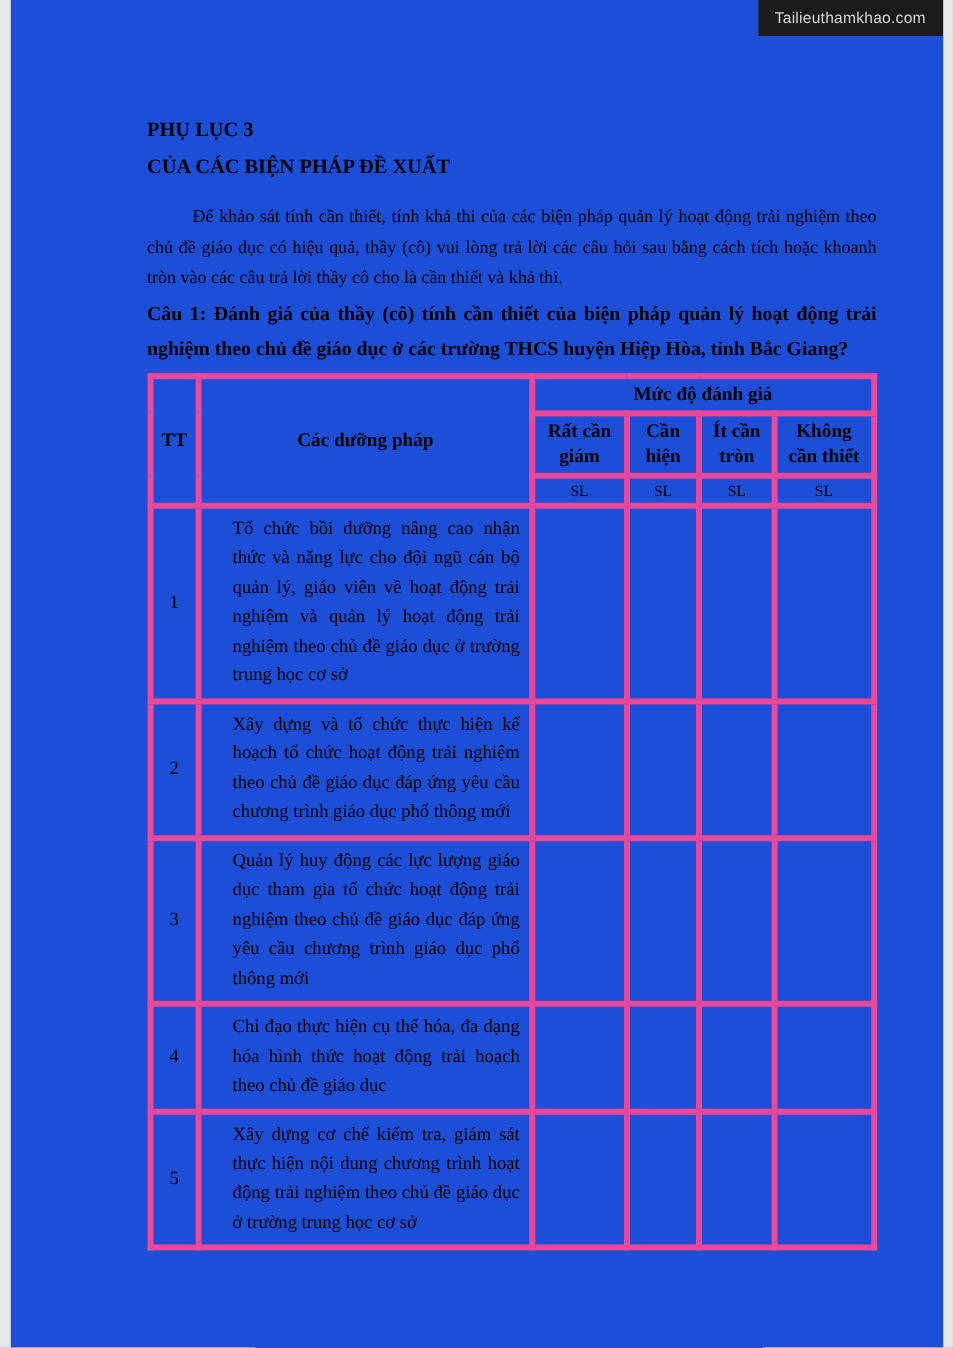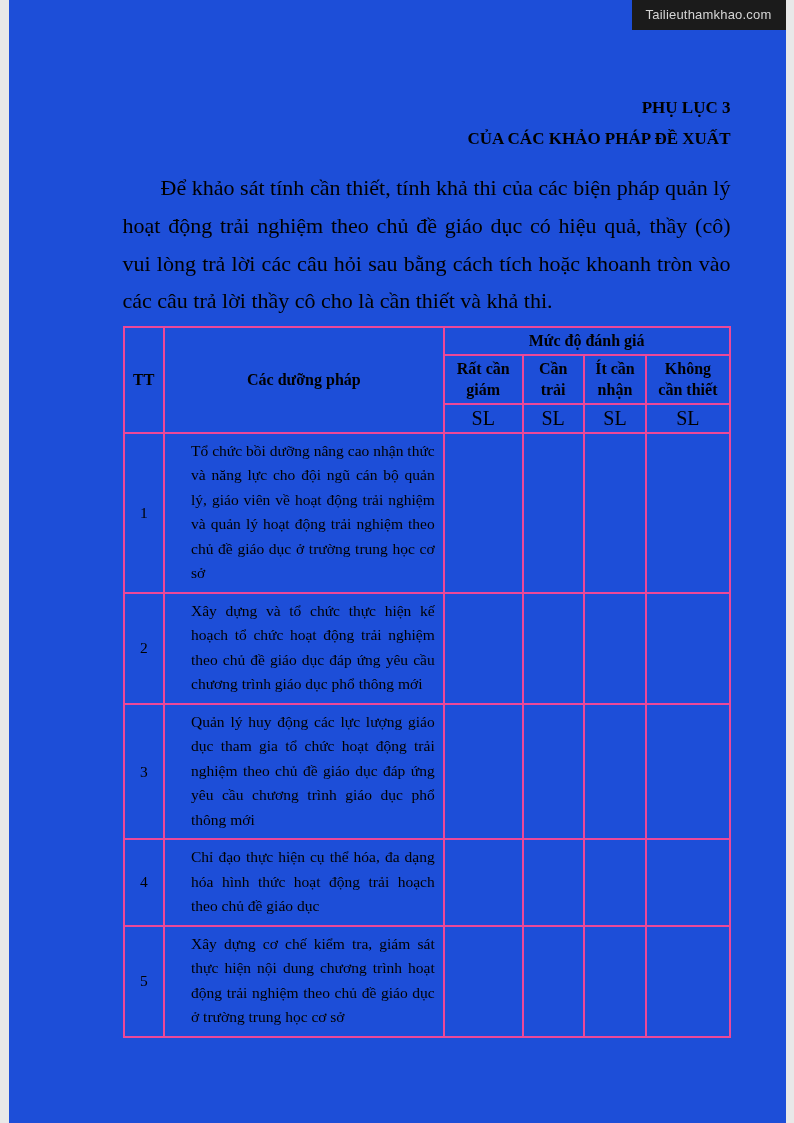--- a/index.html
+++ b/index.html
@@ -25,65 +25,65 @@
     padding: 7px 14px 8px 14px;
     letter-spacing: 0.2px;
   }
   .content {
     position: absolute;
     top: 92px;
     left: 114px;
     width: 608px;
   }
   .title-line {
-    text-align: right;
+    text-align: left;
     font-weight: bold;
     font-size: 17px;
     line-height: 1.85;
   }
   .intro {
     margin-top: 14px;
-    font-size: 22px;
+    font-size: 15px;
     line-height: 1.72;
     text-align: justify;
     text-indent: 38px;
   }
   .question {
     margin-top: 2px;
     font-size: 16.5px;
     font-weight: bold;
     line-height: 1.72;
     text-align: justify;
   }
   table.survey {
     margin-top: 6px;
     border-collapse: collapse;
     width: 100%;
     table-layout: fixed;
   }
   table.survey th, table.survey td {
-    border: 2px solid #ec4899;
+    border: 5px solid #ec4899;
     vertical-align: middle;
   }
   .col-tt   { width: 40px; }
   .col-bp   { width: 276px; }
   .col-l1   { width: 78px; }
   .col-l2   { width: 60px; }
   .col-l3   { width: 62px; }
   .col-l4   { width: 82px; }
   th.hdr {
     font-weight: bold;
     font-size: 16px;
     text-align: center;
     padding: 2px 4px;
     line-height: 1.35;
   }
   td.sl-cell {
     text-align: center;
-    font-size: 20px;
+    font-size: 13px;
     padding: 2px 4px;
     height: 24px;
   }
   td.tt-cell {
     text-align: center;
     font-size: 15.5px;
   }
   td.measure-cell {
     font-size: 15.5px;
     line-height: 1.58;
@@ -98,44 +98,45 @@
 
 <div class="page">
 
   <div class="watermark-bar">
     <span>Tailieuthamkhao.com</span>
   </div>
 
   <div class="content">
 
     <div class="title-line">PHỤ LỤC 3</div>
-    <div class="title-line">CỦA CÁC KHẢO PHÁP ĐỀ XUẤT</div>
+    <div class="title-line">CỦA CÁC BIỆN PHÁP ĐỀ XUẤT</div>
 
     <p class="intro">Để khảo sát tính cần thiết, tính khả thi của các biện pháp quản lý hoạt động trải nghiệm theo chủ đề giáo dục có hiệu quả, thầy (cô) vui lòng trả lời các câu hỏi sau bằng cách tích hoặc khoanh tròn vào các câu trả lời thầy cô cho là cần thiết và khả thi.</p>
 
+    <p class="question">Câu 1: Đánh giá của thầy (cô) tính cần thiết của biện pháp quản lý hoạt động trải nghiệm theo chủ đề giáo dục ở các trường THCS huyện Hiệp Hòa, tỉnh Bắc Giang?</p>
 
     <table class="survey">
       <colgroup>
         <col class="col-tt">
         <col class="col-bp">
         <col class="col-l1">
         <col class="col-l2">
         <col class="col-l3">
         <col class="col-l4">
       </colgroup>
       <thead>
         <tr>
           <th class="hdr" rowspan="3">TT</th>
           <th class="hdr" rowspan="3">Các dưỡng pháp</th>
           <th class="hdr" colspan="4">Mức độ đánh giá</th>
         </tr>
         <tr>
           <th class="hdr">Rất cần giám</th>
-          <th class="hdr">Cần trải</th>
-          <th class="hdr">Ít cần nhận</th>
+          <th class="hdr">Cần hiện</th>
+          <th class="hdr">Ít cần tròn</th>
           <th class="hdr">Không cần thiết</th>
         </tr>
         <tr>
           <td class="sl-cell">SL</td>
           <td class="sl-cell">SL</td>
           <td class="sl-cell">SL</td>
           <td class="sl-cell">SL</td>
         </tr>
       </thead>
       <tbody>

